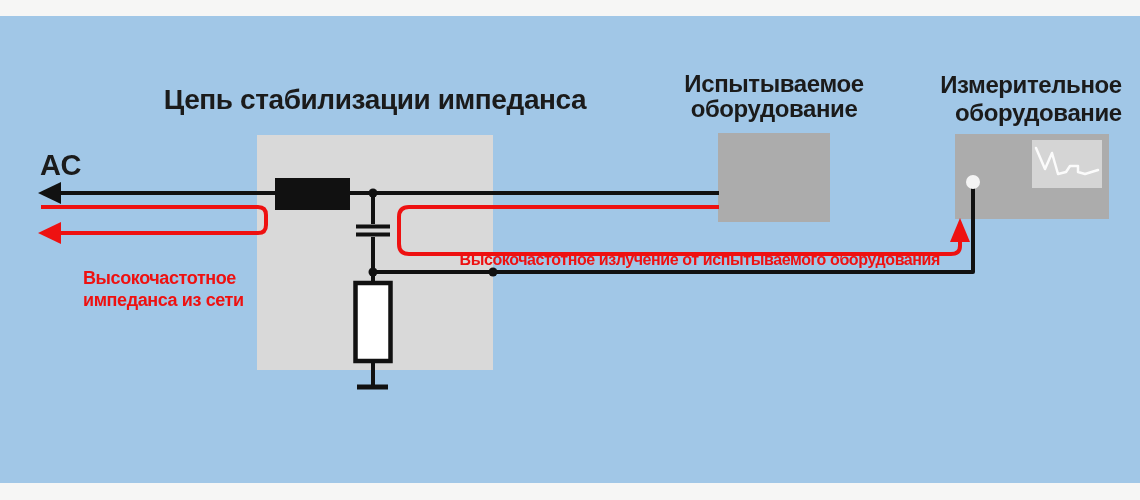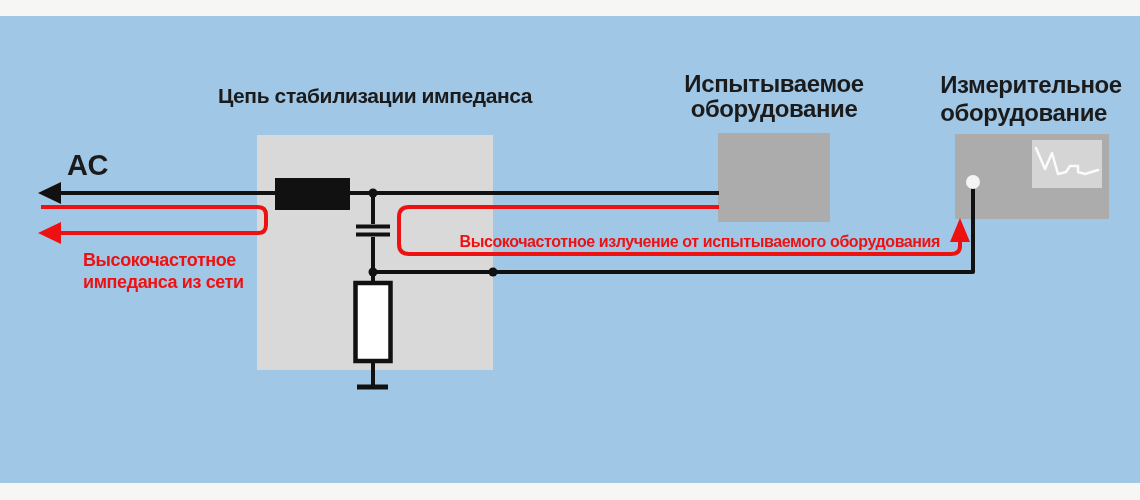--- a/index.html
+++ b/index.html
@@ -59,37 +59,37 @@
   .resistor-body { fill: #ffffff; stroke: var(--c-black); stroke-width: 4.5; }
   .screen-rect { fill: var(--c-screen); stroke: none; }
   .trace { stroke: #fbfbfb; stroke-width: 2.5; fill: none; stroke-linecap: round; stroke-linejoin: round; }
   .connector-dot { fill: var(--c-white); stroke: none; }
   .label {
     position: absolute; z-index: 4;
     font-weight: 700; color: var(--c-text);
     letter-spacing: -0.4px;
     white-space: pre-line;
   }
-  .ac-label { left: 40px; top: 149px; font-size: 29px; margin-left: 27px; }
+  .ac-label { left: 40px; top: 149px; font-size: 29px; }
   .lisn-title {
     left: 375px; top: 84px;
     transform: translateX(-50%);
-    font-size: 21px; white-space: nowrap;
+    font-size: 28px; white-space: nowrap;
   }
   .eut-title {
     left: 774px; top: 71px;
     transform: translateX(-50%);
     font-size: 24px; line-height: 25px; text-align: center;
   }
   .meas-title {
     left: 1031px; top: 71px;
     transform: translateX(-50%);
-    font-size: 24px; line-height: 28px; text-align: left;
+    font-size: 24px; line-height: 28px; text-align: right;
   }
-  .red-label { color: var(--c-red); }
+  .red-label { color: var(--c-red); margin-top: 18px; }
   .mains-noise-label {
     left: 83px; top: 249px;
     font-size: 18px; line-height: 22px; text-align: left;
   }
   .eut-noise-label {
     right: 200px; top: 233px;
     font-size: 16px; white-space: nowrap;
   }
 </style>
 </head>

